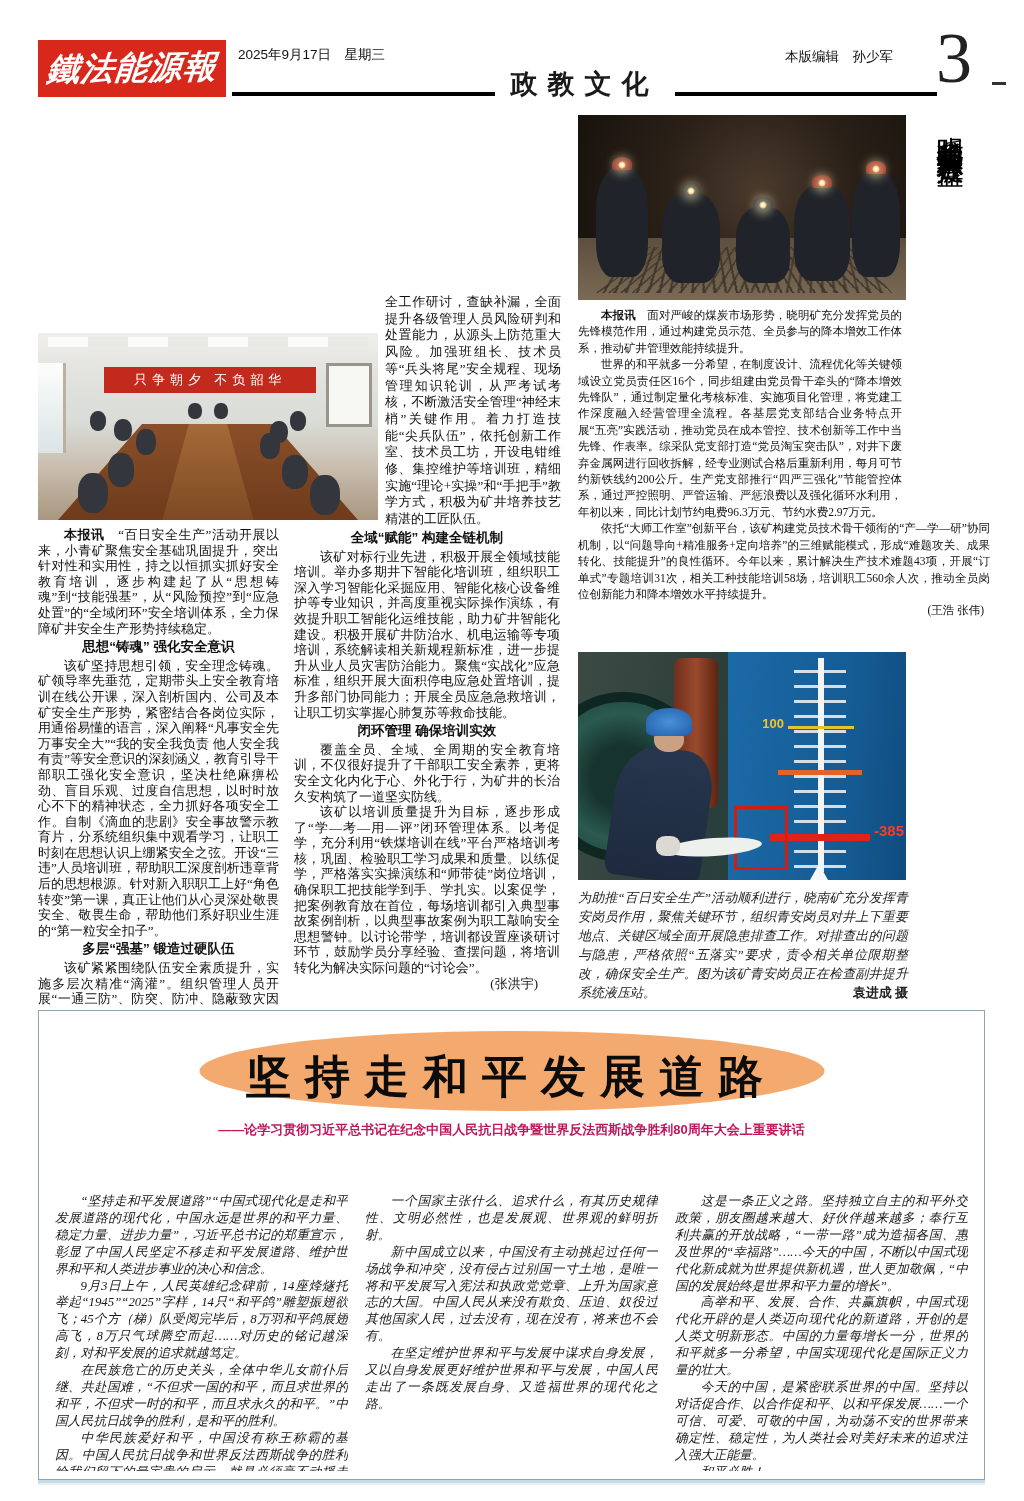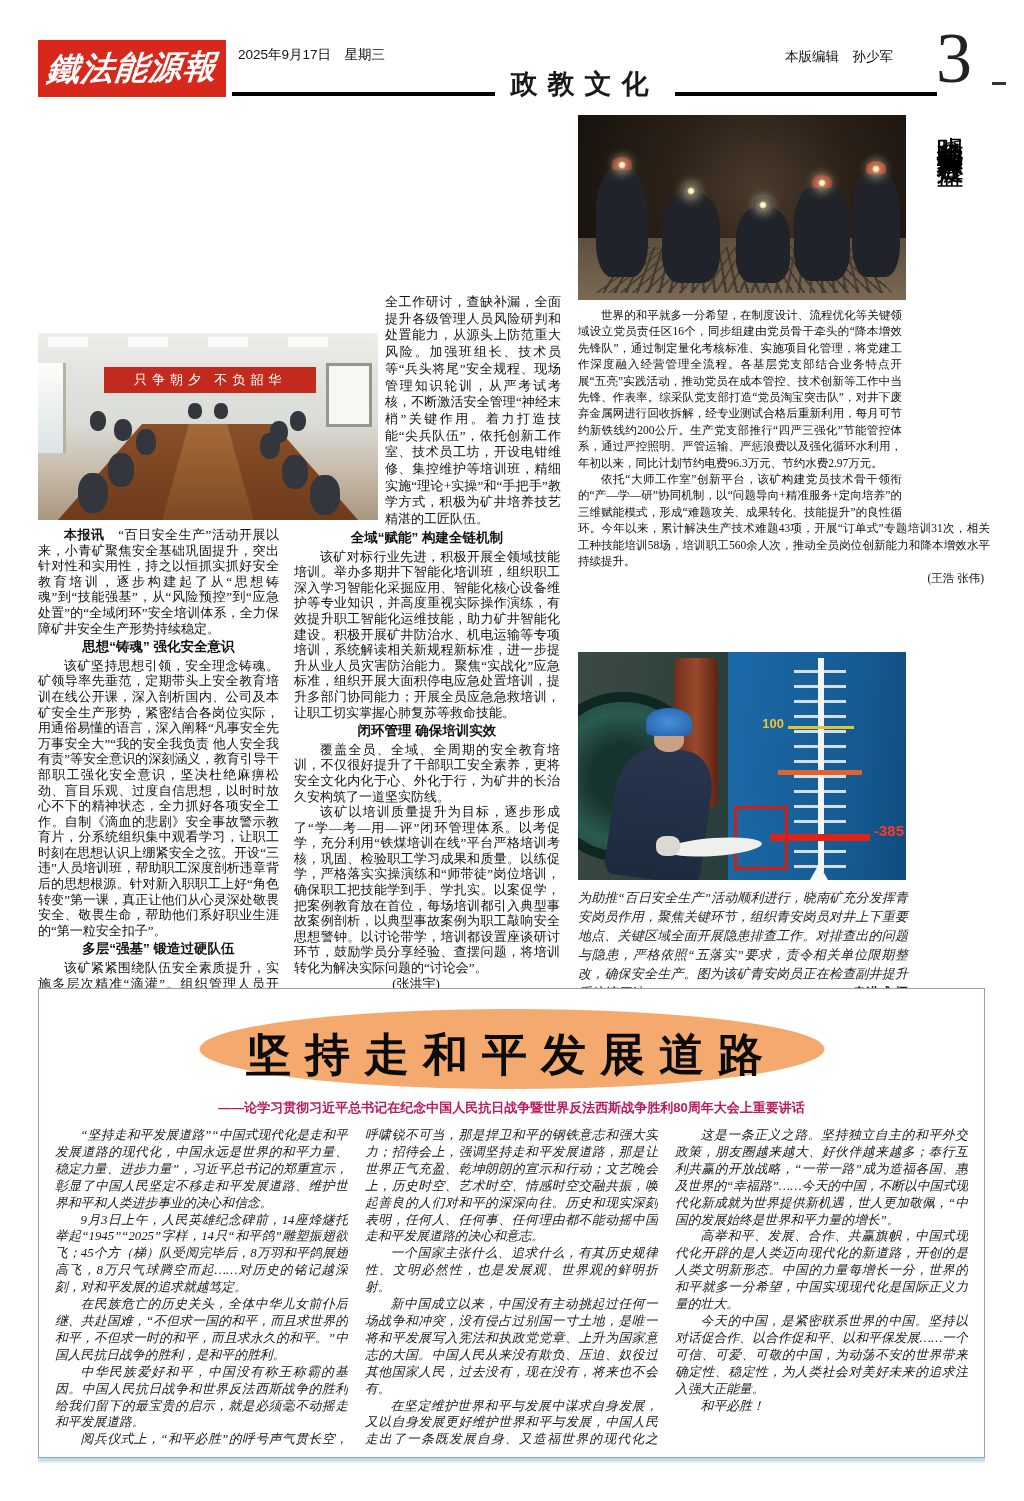--- a/index.html
+++ b/index.html
@@ -30,21 +30,21 @@
   .pm-screen { position:absolute; right:6px; top:30px; width:46px; height:64px; background:#f7f7f4; border:3px solid #9a958a; }
   .pm-table { position:absolute; left:50%; bottom:0; transform:translateX(-50%); width:300px; height:96px; background:linear-gradient(#8a4f28,#6e3b1c); clip-path:polygon(28% 0, 72% 0, 100% 100%, 0 100%); }
   .pm-runner { position:absolute; left:50%; bottom:0; transform:translateX(-50%); width:120px; height:96px; background:linear-gradient(#a56a38,#7d4a24); clip-path:polygon(34% 0, 66% 0, 88% 100%, 12% 100%); }
   .pm-chairs { position:absolute; inset:0; }
   .pm-chairs i { position:absolute; border-radius:45%; background:#33363c; }
 
   .story { font-size:13px; line-height:15.6px; text-align:justify; color:#111; overflow:hidden; }
   .story p { text-indent:2em; }
   .story p.cont { text-indent:0; }
   .story .subhead { text-align:center; font-weight:bold; text-indent:0; font-family:"Liberation Sans",sans-serif; font-size:13.5px; padding:3px 0; }
-  .story .byline { text-align:center; text-indent:0; padding-right:22px; }
+  .story .byline { text-align:right; text-indent:0; padding-right:22px; }
   .lead { font-weight:bold; }
 
   .col-side { position:absolute; left:385px; top:294px; width:176px; height:234px; font-size:13px; line-height:16.7px; }
   .col-a { position:absolute; left:38px;  top:527px; width:241px; height:481px; }
   .col-b { position:absolute; left:294px; top:527px; width:266px; height:481px; }
 
   
   .right-art { position:absolute; left:578px; top:115px; width:412px; height:540px; }
   .photo-miners { position:absolute; left:0; top:0; width:328px; height:185px; background:radial-gradient(circle at 55% 40%, #4a3a2c 0%, #2a2018 45%, #15100b 100%); overflow:hidden; }
   .mn-floor { position:absolute; left:0; bottom:0; width:100%; height:62px; background:linear-gradient(#5d4f3e,#7a6a55); }
@@ -76,26 +76,26 @@
   .pi-worker-head { position:absolute; left:76px; top:74px; width:30px; height:26px; background:#caa183; border-radius:45%; }
   .pi-helmet { position:absolute; left:68px; top:56px; width:46px; height:28px; background:radial-gradient(#4a90d8,#1f5ea8); border-radius:50% 50% 20% 20%; }
   .pi-blade { position:absolute; left:88px; top:186px; width:96px; height:18px; background:#eef0ee; border-radius:50%; transform:rotate(-4deg); }
   .pi-glove { position:absolute; left:78px; top:184px; width:24px; height:20px; background:#dcd9d2; border-radius:40%; }
   .pi-redbox { position:absolute; right:118px; bottom:10px; width:54px; height:64px; border:3px solid #d01f12; }
 
   .caption { position:absolute; left:578px; top:888px; width:330px; height:92px; font-size:13px; line-height:19px; text-align:justify; font-style:italic; color:#222; }
   .caption .credit { font-style:normal; font-weight:bold; float:right; padding-left:10px; }
 
   
-  .ed-box { position:absolute; left:38px; top:988px; width:947px; height:470px; border:1px solid #8aa6b6; box-shadow:0 3px 0 #c5dbe6, 0 5px 0 #e4eff4; background:#fff; }
+  .ed-box { position:absolute; left:38px; top:1010px; width:947px; height:470px; border:1px solid #8aa6b6; box-shadow:0 3px 0 #c5dbe6, 0 5px 0 #e4eff4; background:#fff; }
   .ed-ellipse { position:absolute; left:50%; top:20px; transform:translateX(-50%); width:625px; height:80px; background:#f4aa6e; border-radius:50%; }
   .ed-title { position:absolute; left:0; right:0; top:36px; text-align:center; font-size:45px; font-weight:bold; font-family:"Liberation Sans",sans-serif; letter-spacing:14px; color:#0c0c0c; }
   .ed-sub { position:absolute; left:0; right:0; top:110px; text-align:center; font-size:13px; font-weight:bold; font-family:Liberation Sans, sans-serif; color:#be185d; }
   .ed-cols { position:absolute; left:16px; right:16px; top:138px; bottom:8px; display:flex; gap:17px; }
-  .ed-col { flex:1; font-size:12.8px; line-height:16.9px; text-align:justify; font-style:italic; color:#171717; overflow:hidden; }
+  .ed-col { flex:1; font-size:12.8px; line-height:16.9px; text-align:justify; font-style:italic; color:#171717; overflow:hidden;margin-top:44px; }
   .ed-col p { text-indent:2em; }
   .ed-col p.cont { text-indent:0; }
 </style>
 </head>
 <body>
 
 <div class="page">
 
   <div class="masthead">
     <span>鐵法能源報</span>
@@ -176,20 +176,21 @@
           <span class="lamp"></span>
         </div>
       <div class="miner" style="left:274px; top:56px; width:48px; height:106px;">
           <span class="hat" style="background:#992619;"></span>
           <span class="lamp"></span>
         </div>
     </div>
     <div class="vert-title">晓明矿党员带头强管理提效益</div>
     <div class="right-text story">
       <div class="spacer"></div>
+      <p><b class="lead">本报讯</b>　<span>面对严峻的煤炭市场形势，晓明矿充分发挥党员的先锋模范作用，通过构建党员示范、全员参与的降本增效工作体系，推动矿井管理效能持续提升。</span></p>
       <p>世界的和平就多一分希望，在制度设计、流程优化等关键领域设立党员责任区16个，同步组建由党员骨干牵头的“降本增效先锋队”，通过制定量化考核标准、实施项目化管理，将党建工作深度融入经营管理全流程。各基层党支部结合业务特点开展“五亮”实践活动，推动党员在成本管控、技术创新等工作中当先锋、作表率。综采队党支部打造“党员淘宝突击队”，对井下废弃金属网进行回收拆解，经专业测试合格后重新利用，每月可节约新铁线约200公斤。生产党支部推行“四严三强化”节能管控体系，通过严控照明、严管运输、严惩浪费以及强化循环水利用，年初以来，同比计划节约电费96.3万元、节约水费2.97万元。</p>
       <p>依托“大师工作室”创新平台，该矿构建党员技术骨干领衔的“产—学—研”协同机制，以“问题导向+精准服务+定向培养”的三维赋能模式，形成“难题攻关、成果转化、技能提升”的良性循环。今年以来，累计解决生产技术难题43项，开展“订单式”专题培训31次，相关工种技能培训58场，培训职工560余人次，推动全员岗位创新能力和降本增效水平持续提升。</p>
       <p class="byline">(王浩 张伟)</p>
     </div>
   </div>
 
   <div class="photo-inspect">
     <div class="pi-machine"></div>
     <div class="pi-pipe"></div>
     <div class="pi-panel"></div>
@@ -220,21 +221,20 @@
     <div class="ed-sub">——论学习贯彻习近平总书记在纪念中国人民抗日战争暨世界反法西斯战争胜利80周年大会上重要讲话</div>
     <div class="ed-cols">
       <div class="ed-col">
         <p>“坚持走和平发展道路”“中国式现代化是走和平发展道路的现代化，中国永远是世界的和平力量、稳定力量、进步力量”，习近平总书记的郑重宣示，彰显了中国人民坚定不移走和平发展道路、维护世界和平和人类进步事业的决心和信念。</p>
         <p>9月3日上午，人民英雄纪念碑前，14座烽燧托举起“1945”“2025”字样，14只“和平鸽”雕塑振翅欲飞；45个方（梯）队受阅完毕后，8万羽和平鸽展翅高飞，8万只气球腾空而起……对历史的铭记越深刻，对和平发展的追求就越笃定。</p>
         <p>在民族危亡的历史关头，全体中华儿女前仆后继、共赴国难，“不但求一国的和平，而且求世界的和平，不但求一时的和平，而且求永久的和平。”中国人民抗日战争的胜利，是和平的胜利。</p>
         <p>中华民族爱好和平，中国没有称王称霸的基因。中国人民抗日战争和世界反法西斯战争的胜利给我们留下的最宝贵的启示，就是必须毫不动摇走和平发展道路。</p>
         <p>阅兵仪式上，“和平必胜”的呼号声气贯长空，战鹰</p>
       </div>
       <div class="ed-col">
-        <p class="cont">呼啸锐不可当，那是捍卫和平的钢铁意志和强大实力；招待会上，强调坚持走和平发展道路，那是让世界正气充盈、乾坤朗朗的宣示和行动；文艺晚会上，历史时空、艺术时空、情感时空交融共振，唤起善良的人们对和平的深深向往。历史和现实深刻表明，任何人、任何事、任何理由都不能动摇中国走和平发展道路的决心和意志。</p>
         <p>一个国家主张什么、追求什么，有其历史规律性、文明必然性，也是发展观、世界观的鲜明折射。</p>
         <p>新中国成立以来，中国没有主动挑起过任何一场战争和冲突，没有侵占过别国一寸土地，是唯一将和平发展写入宪法和执政党党章、上升为国家意志的大国。中国人民从来没有欺负、压迫、奴役过其他国家人民，过去没有，现在没有，将来也不会有。</p>
         <p>在坚定维护世界和平与发展中谋求自身发展，又以自身发展更好维护世界和平与发展，中国人民走出了一条既发展自身、又造福世界的现代化之路。</p>
 
       </div>
       <div class="ed-col">
         <p>这是一条正义之路。坚持独立自主的和平外交政策，朋友圈越来越大、好伙伴越来越多；奉行互利共赢的开放战略，“一带一路”成为造福各国、惠及世界的“幸福路”……今天的中国，不断以中国式现代化新成就为世界提供新机遇，世人更加敬佩，“中国的发展始终是世界和平力量的增长”。</p>
         <p>高举和平、发展、合作、共赢旗帜，中国式现代化开辟的是人类迈向现代化的新道路，开创的是人类文明新形态。中国的力量每增长一分，世界的和平就多一分希望，中国实现现代化是国际正义力量的壮大。</p>
         <p>今天的中国，是紧密联系世界的中国。坚持以对话促合作、以合作促和平、以和平保发展……一个可信、可爱、可敬的中国，为动荡不安的世界带来确定性、稳定性，为人类社会对美好未来的追求注入强大正能量。</p>
         <p>和平必胜！</p>

